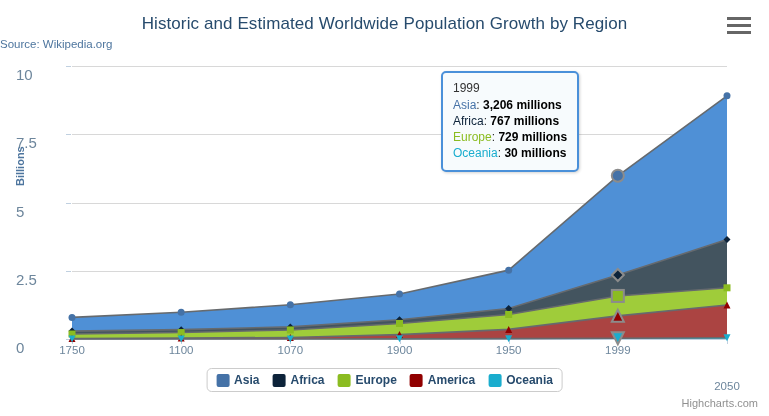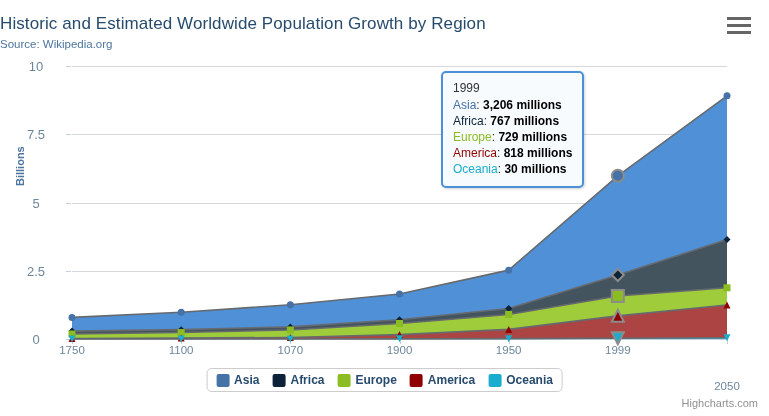--- a/index.html
+++ b/index.html
@@ -8,20 +8,21 @@
     background:#ffffff;
     font-family:"Liberation Sans", sans-serif;
     overflow:hidden;
     position:relative;
   }
   #chart-root{position:absolute;inset:0;}
 
   
   .chart-title{
     position:absolute;left:0;right:0;top:14px;
+    text-align:center;
     font-size:17px;color:#274b6d;
     letter-spacing:.1px;
   }
   .chart-subtitle{
     position:absolute;left:0;right:0;top:38px;
     font-size:11.5px;color:#4d759e;
   }
 
   
   .context-button{
@@ -38,23 +39,23 @@
     left:72px;top:66px;
     width:655px;height:273px;
   }
   .gridline{position:absolute;left:0;right:0;height:1px;background:#d8d8d8;}
   .gridline.zero{background:#c0d0e0;}
   .axis-line{
     position:absolute;left:72px;width:656px;top:339px;height:1px;background:#c0d0e0;
   }
   .ytick-label{
     position:absolute;right:0;
-    font-size:13px;color:#6d869c;
+    font-size:15px;color:#6d869c;
     transform:translateY(-50%);
-    text-align:center;width:40px;
+    text-align:left;width:40px;margin-top:8px;
   }
   .ytick-mark{position:absolute;width:5px;height:1px;background:#c0d0e0;}
   .yaxis-title{
     position:absolute;
     left:14px;top:186px;
     font-size:11px;font-weight:bold;color:#4d759e;
     transform:rotate(-90deg);transform-origin:left top;
     white-space:nowrap;
   }
   .xtick-label{
@@ -220,21 +221,20 @@
         </g>
       </svg>
   </div>
 
   <div class="tooltip" id="tooltip">
     <div class="tt-header">1999</div>
     <div id="tooltip-rows">
         <div class="tt-row"><span class="tt-name" style="color: rgb(69, 114, 167);">Asia</span><span>: </span><span class="tt-val">3,206 millions</span></div>
         <div class="tt-row"><span class="tt-name" style="color: rgb(13, 35, 58);">Africa</span><span>: </span><span class="tt-val">767 millions</span></div>
         <div class="tt-row"><span class="tt-name" style="color: rgb(139, 188, 33);">Europe</span><span>: </span><span class="tt-val">729 millions</span></div>
-        <div class="tt-row"><span class="tt-name" style="color: rgb(145, 0, 0);">America</span><span>: </span><span class="tt-val">818 millions</span></div>
         <div class="tt-row"><span class="tt-name" style="color: rgb(26, 173, 206);">Oceania</span><span>: </span><span class="tt-val">30 millions</span></div>
       </div>
   </div>
 
   <div class="legend" id="legend">
       <div class="legend-item">
         <span class="legend-swatch" style="background: rgb(69, 114, 167);"></span>
         <span class="legend-label">Asia</span>
       </div>
       <div class="legend-item">

